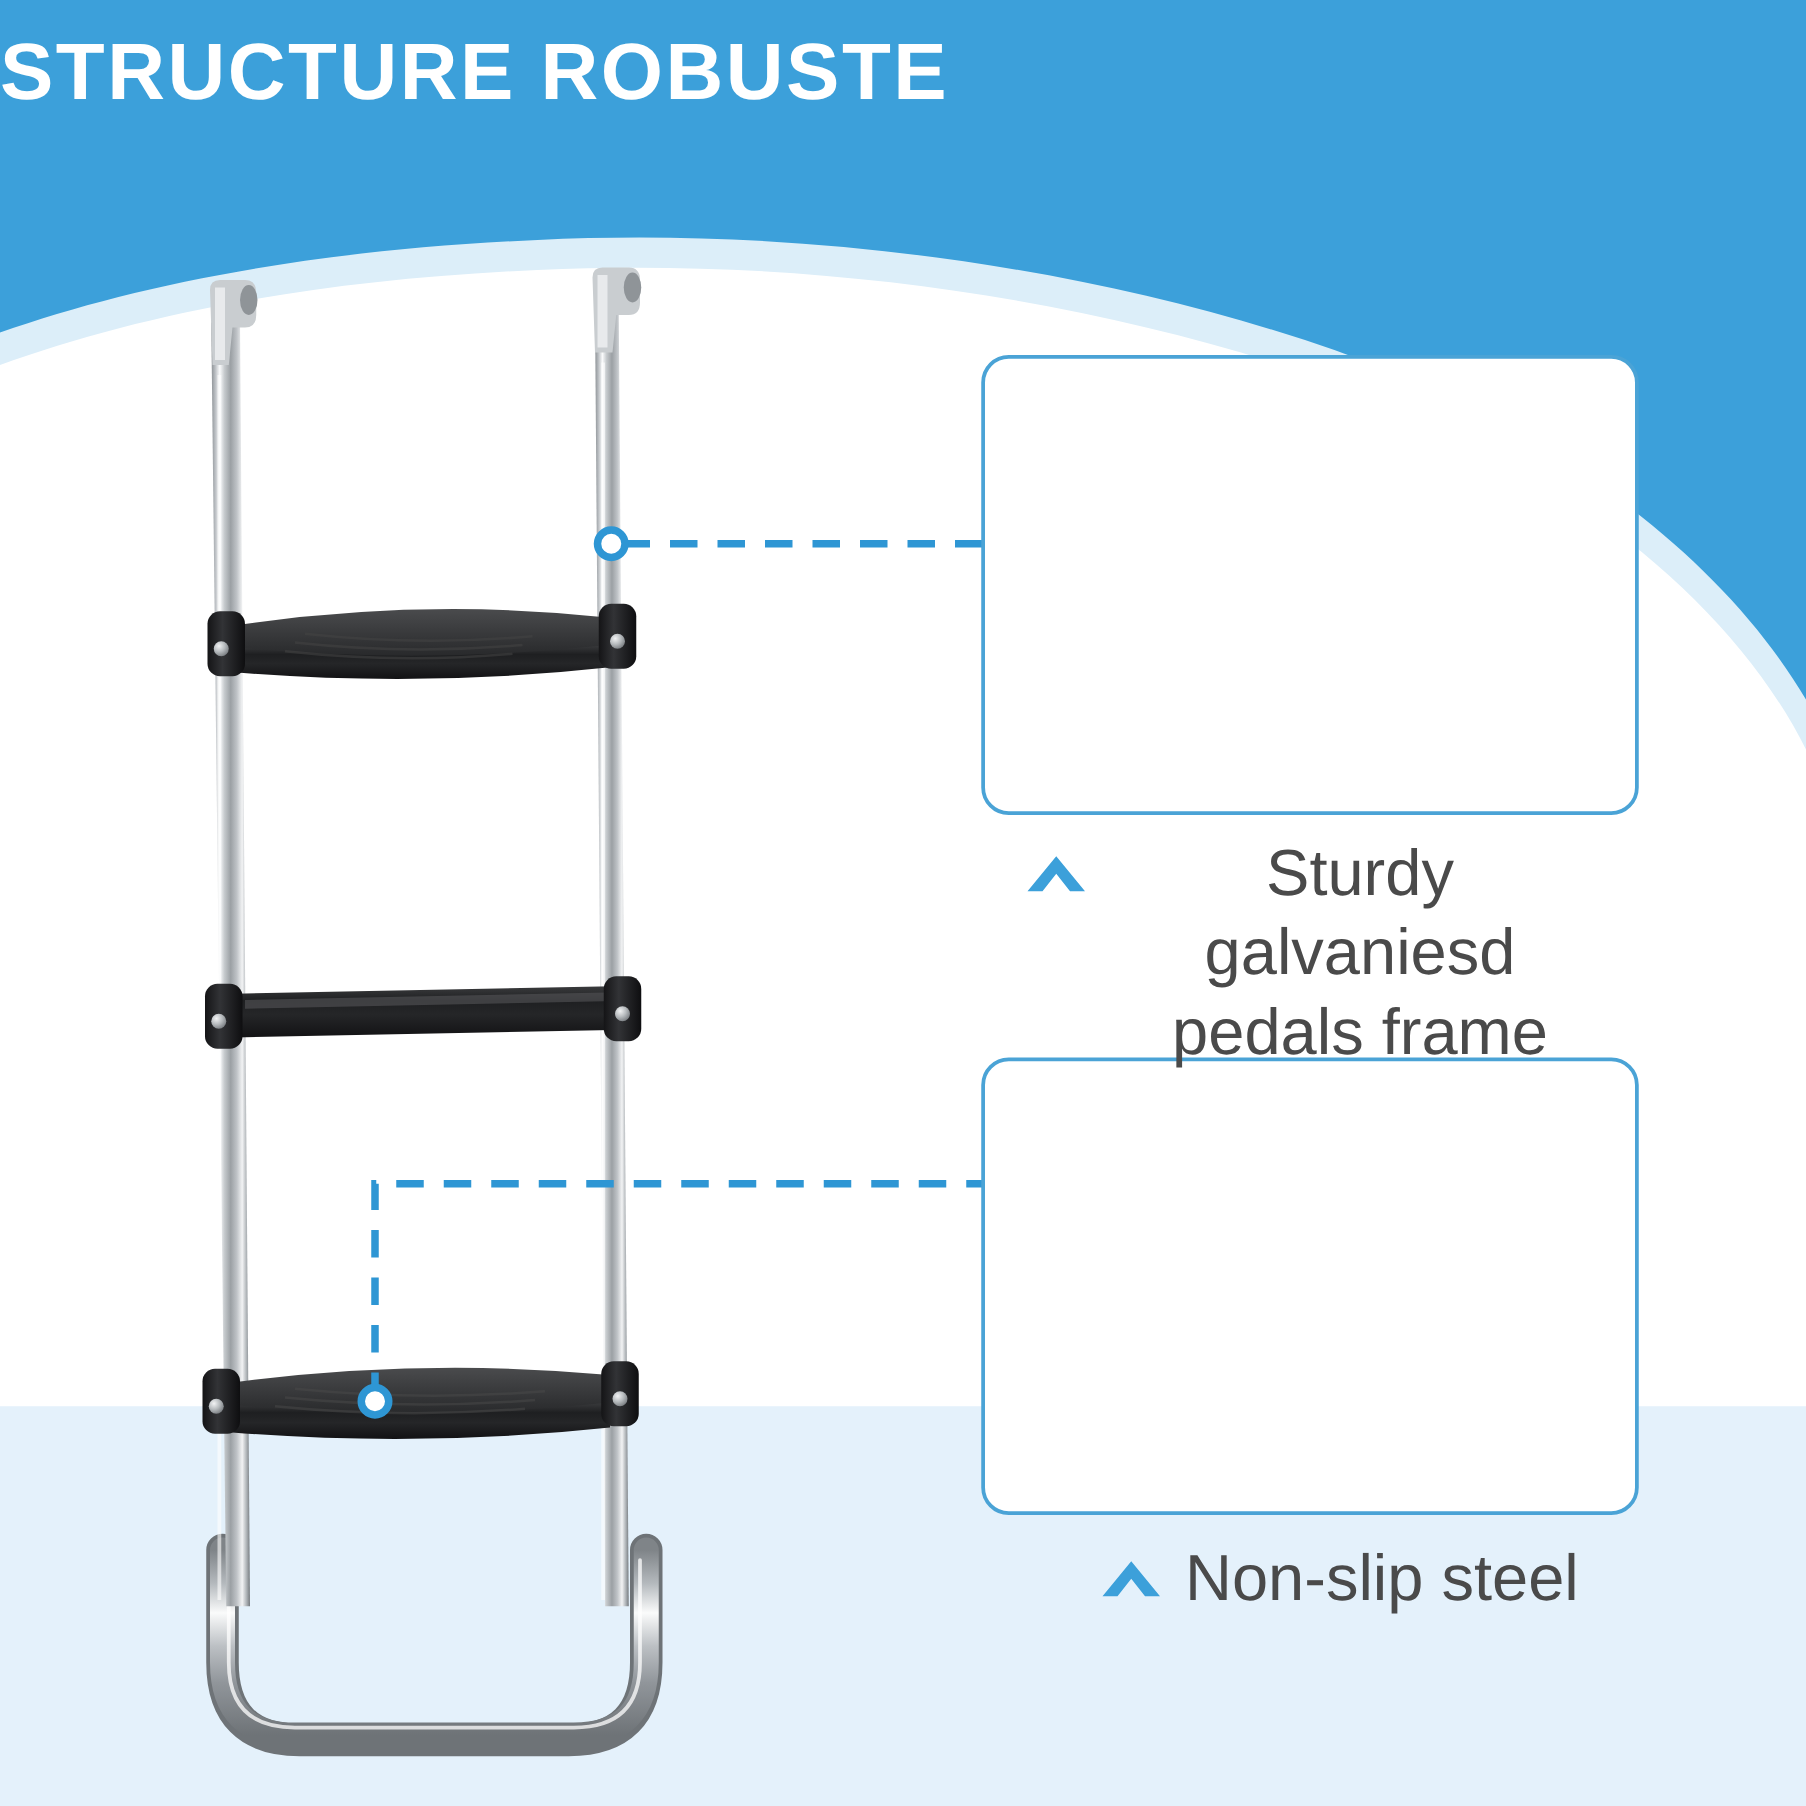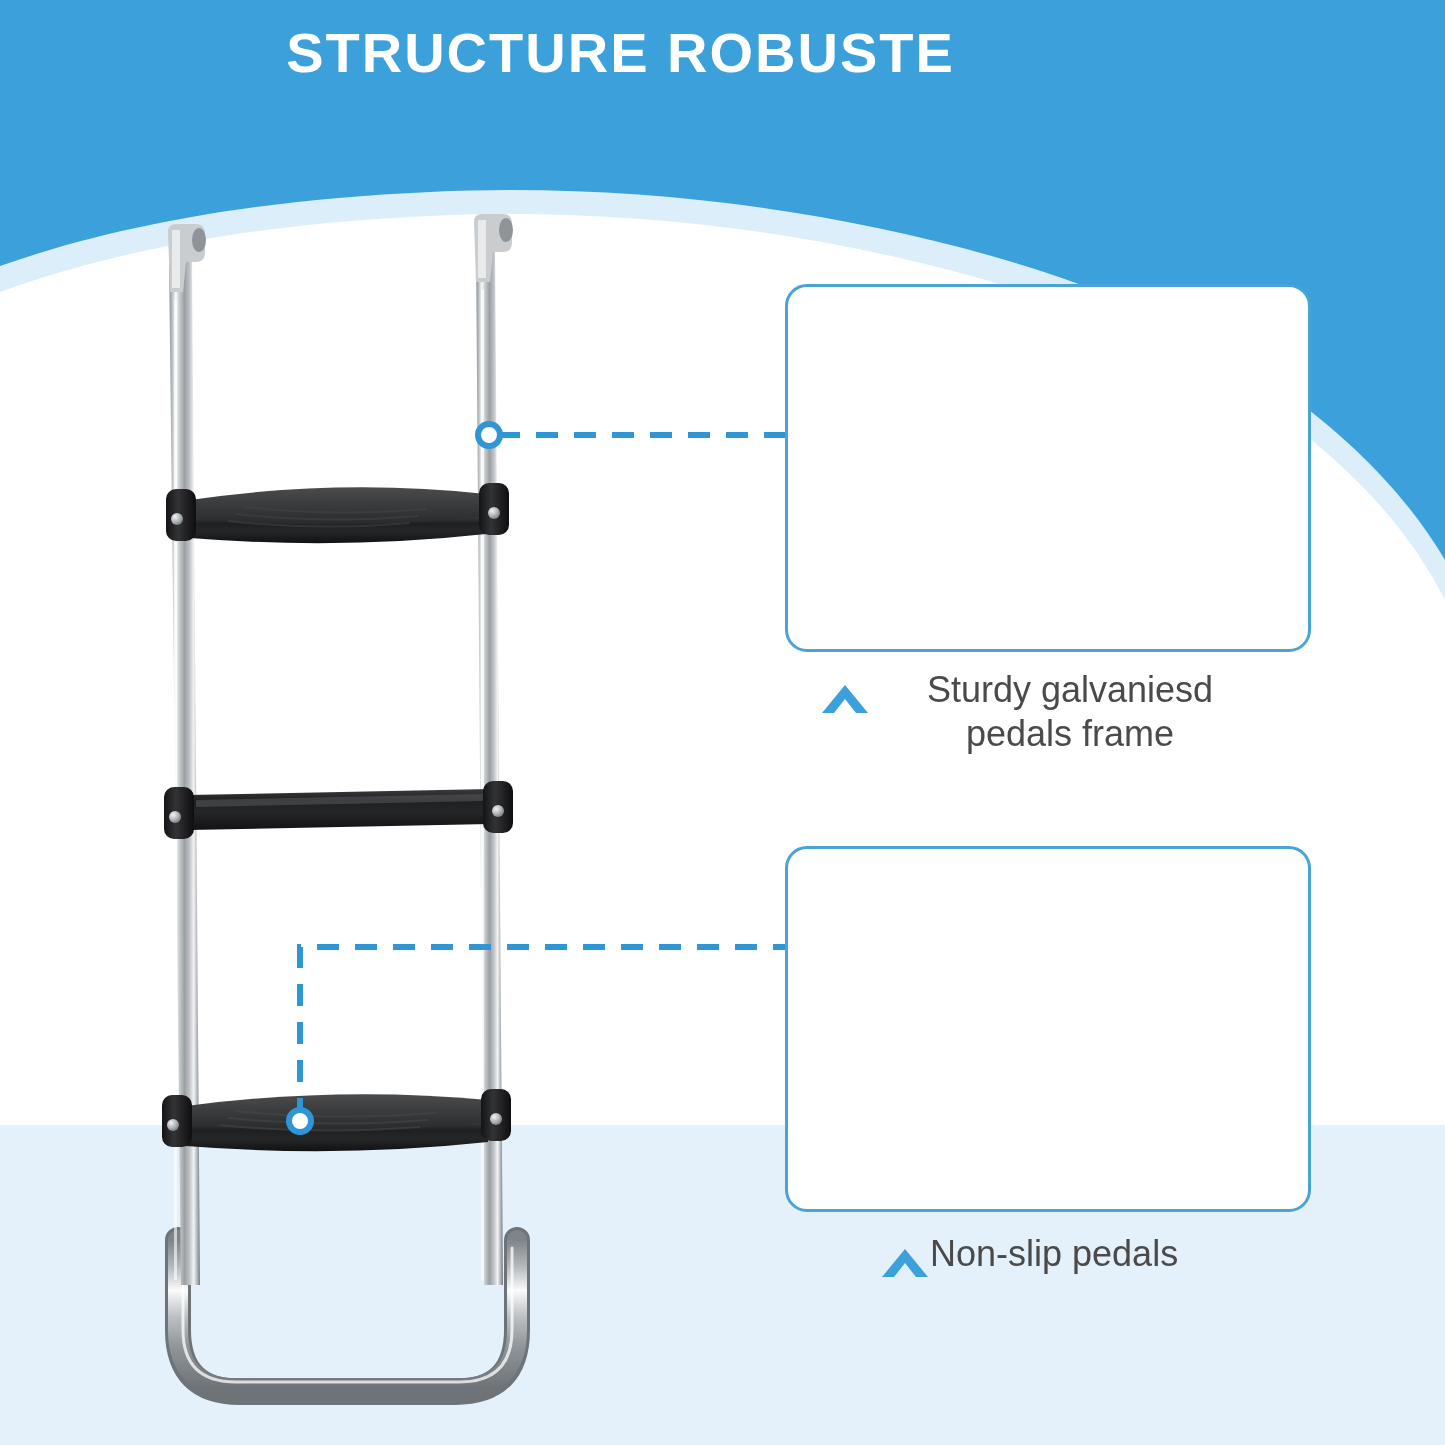--- a/index.html
+++ b/index.html
@@ -10,23 +10,23 @@
     position:relative;
   }
   #stage{position:absolute;inset:0;width:1445px;height:1445px;}
 
   
   .bg-svg{position:absolute;left:0;top:0;width:1445px;height:1445px;}
 
   
   .title{
     position:absolute;left:0;top:24px;width:1241px;
-    text-align:center;
+    text-align:left;
     color:#ffffff;
-    font-size:56px;
+    font-size:64px;
     font-weight:bold;
     letter-spacing:2px;
     line-height:1.05;
     font-family:"Liberation Sans", sans-serif;
   }
 
   
   .callout{
     position:absolute;
     background:#ffffff;
@@ -35,22 +35,23 @@
     overflow:hidden;
   }
   #callout-frame{left:785px;top:284px;width:520px;height:362px;}
   #callout-pedal{left:785px;top:846px;width:520px;height:360px;}
 
   
   .caption{
     position:absolute;
     display:flex;
     align-items:flex-start;
+    gap:18px;
     color:#4a4a4a;
-    font-size:36px;
+    font-size:52px;
     line-height:1.22;
     font-family:"Liberation Sans", sans-serif;
   }
   #caption-frame{left:820px;top:668px;width:470px;}
   #caption-pedal{left:880px;top:1232px;width:420px;}
   .caption .txt{display:block;}
   #caption-frame .txt{width:400px;text-align:center;}
   .chev{flex:0 0 auto;margin-top:14px;}
 
   
@@ -274,16 +275,16 @@
     <span class="txt">
       <span>Sturdy galvaniesd</span><br>
       <span>pedals frame</span>
     </span>
   </div>
 
   <div class="caption" id="caption-pedal">
     <svg class="chev" width="50" height="34" viewBox="0 0 50 34">
       <path d="M25 3 L48 31 L36 31 L25 17 L14 31 L2 31 Z" fill="#3CA0DA"></path>
     </svg>
-    <span class="txt">Non-slip pedals</span>
+    <span class="txt">Non-slip steel</span>
   </div>
 
 </div>
 
 </body></html>

